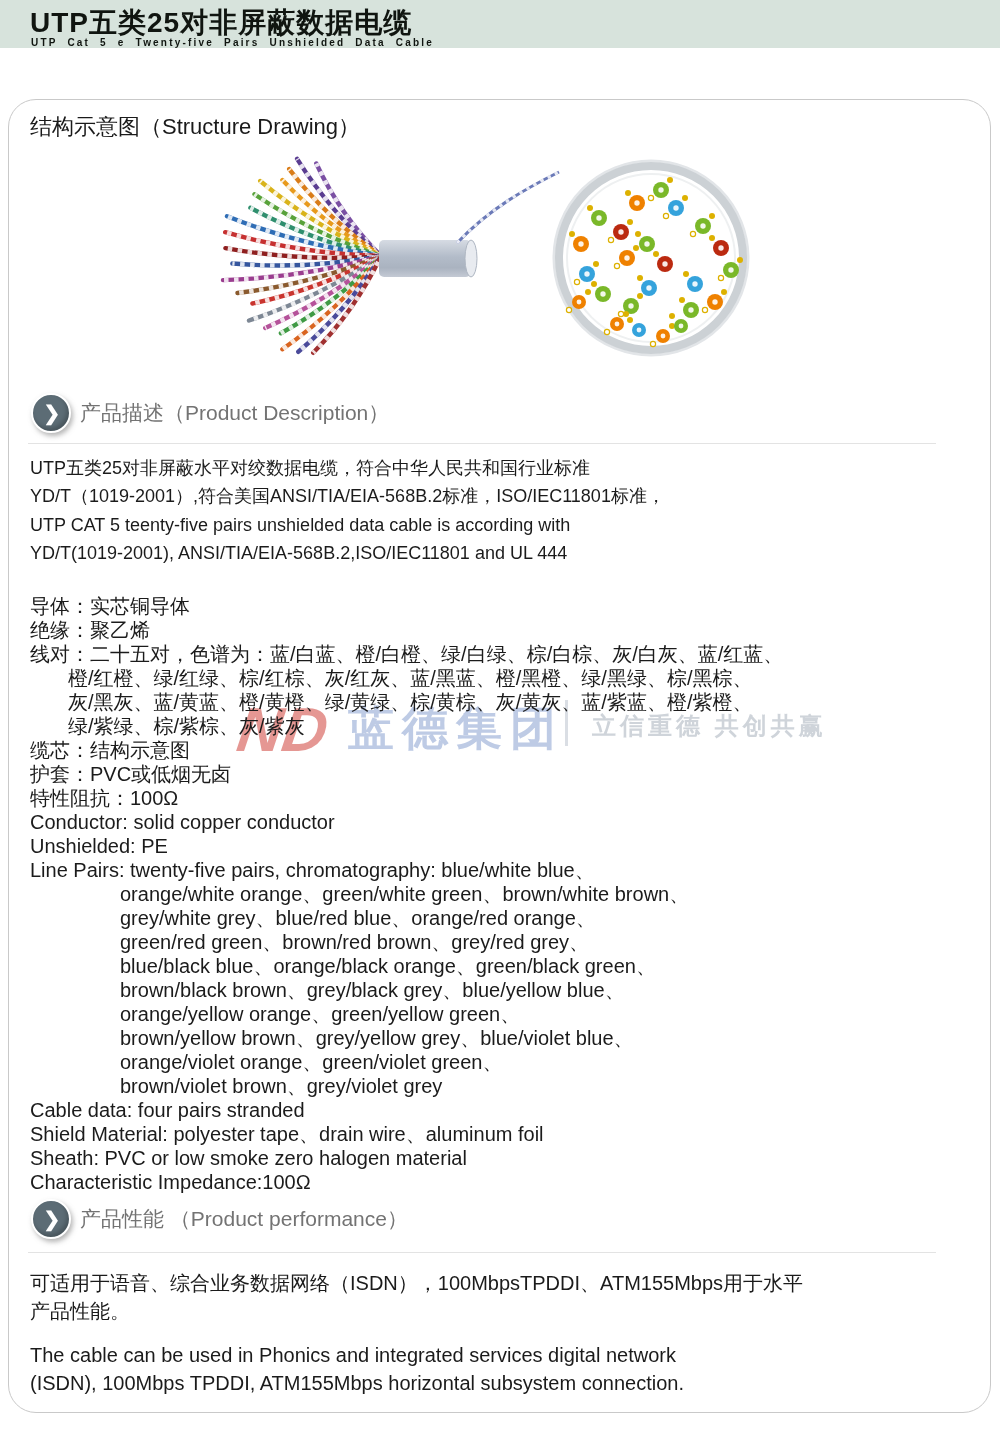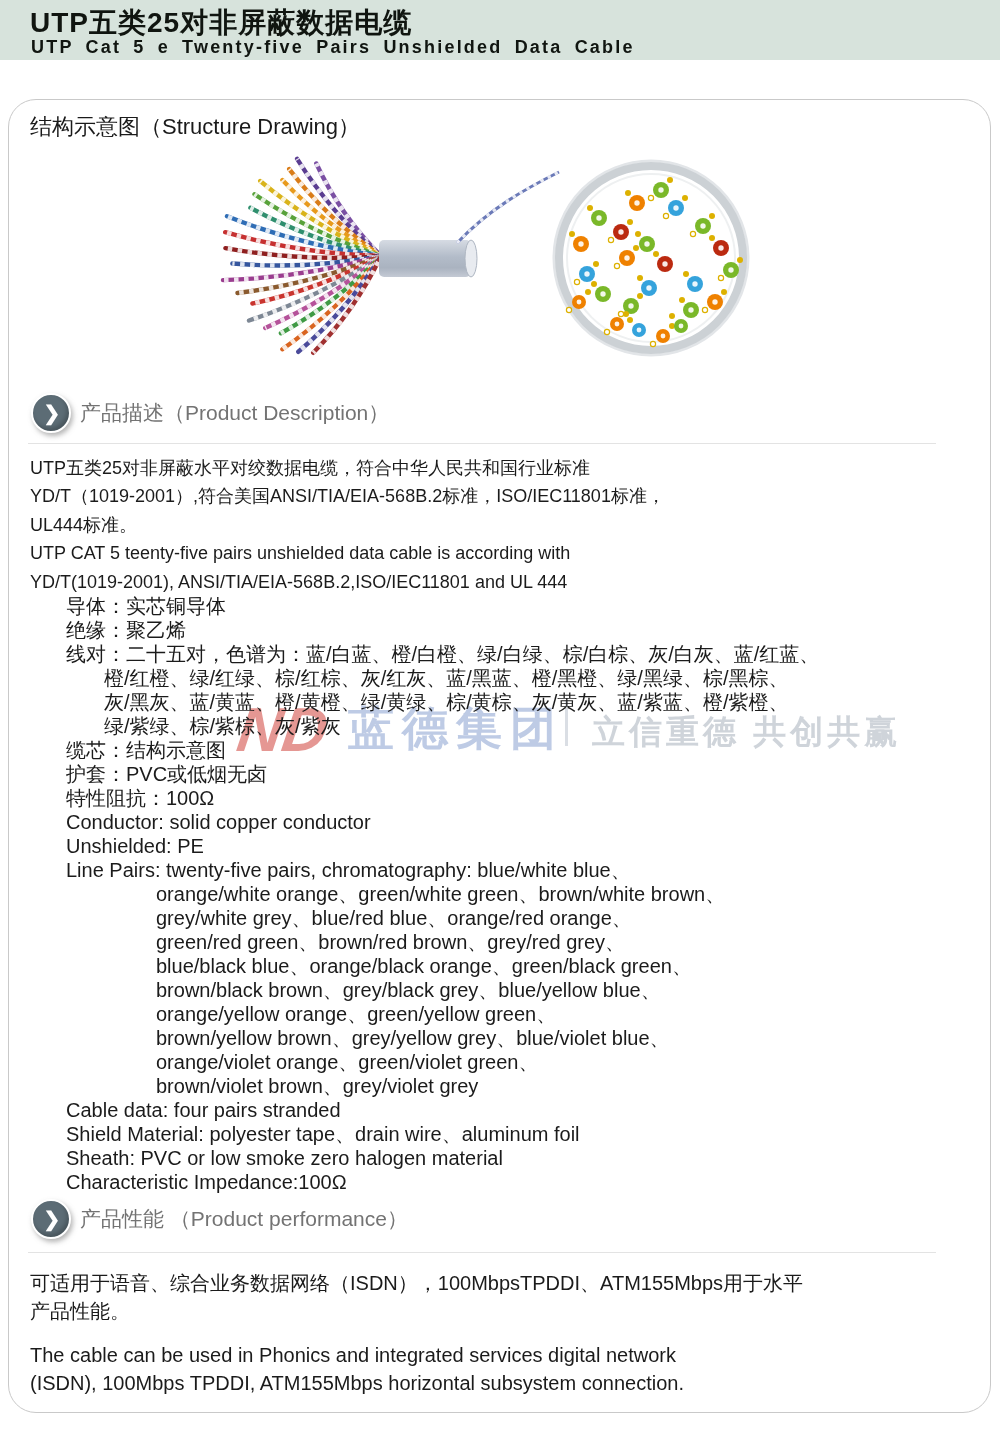--- a/index.html
+++ b/index.html
@@ -1,52 +1,52 @@
 <!DOCTYPE html>
 <html><head>
 <meta charset="utf-8">
 <style>
   html,body{margin:0;padding:0;background:#ffffff;}
   .page{
     position:relative;width:1000px;height:1433px;background:#ffffff;
     font-family:"Liberation Sans",sans-serif;color:#1b1b1b;overflow:hidden;
   }
   
-  .hdr{position:absolute;left:0;top:0;width:1000px;height:60px;background:#d7e3dc;}
+  .hdr{position:absolute;left:0;top:0;width:1000px;height:48px;background:#d7e3dc;}
   .hdr .t-zh{position:absolute;left:30px;top:4px;font-size:28px;font-weight:bold;color:#101510;letter-spacing:1px;white-space:nowrap;}
-  .hdr .t-en{position:absolute;left:31px;top:37px;font-size:18px;font-weight:bold;color:#101510;letter-spacing:2.2px;word-spacing:5px;white-space:nowrap;}
+  .hdr .t-en{position:absolute;left:31px;top:37px;font-size:10px;font-weight:bold;color:#101510;letter-spacing:2.2px;word-spacing:5px;white-space:nowrap;}
   
   .box{position:absolute;left:8px;top:99px;width:981px;height:1312px;border:1.5px solid #c9c9c9;border-radius:28px;background:#ffffff;}
   .h-structure{position:absolute;left:30px;top:112px;font-size:22px;color:#1a1a1a;white-space:nowrap;}
   
   .sec-icon{
     position:absolute;width:36px;height:36px;border-radius:50%;
     background:#5c6c75;border:2px solid #ffffff;
     box-shadow:2px 3px 5px rgba(110,110,110,.5), inset -2px -3px 4px rgba(0,0,0,.22);
     color:#ffffff;display:flex;align-items:center;justify-content:center;
     font-size:20px;font-weight:bold;line-height:1;
   }
   .sec-icon span{transform:translateX(1px);}
   .sec-title{position:absolute;font-size:21px;color:#737373;white-space:nowrap;}
   .divider{position:absolute;left:28px;width:908px;height:1px;background:#e3e3e3;}
   
   .tblock{position:absolute;left:30px;z-index:2;}
   .tline{white-space:nowrap;}
   .ind1{padding-left:38px;}
   .ind2{padding-left:90px;}
   .blockA{top:454px;font-size:18px;line-height:28.4px;}
-  .blockB{top:594px;font-size:20px;line-height:24px;margin-left:36px;}
+  .blockB{top:594px;font-size:20px;line-height:24px;}
   .perf-zh{top:1270px;font-size:20px;line-height:27.5px;}
   .perf-en{top:1342px;font-size:20px;line-height:27.5px;}
   
   .wm{position:absolute;z-index:1;}
   .wm-mark{left:238px;top:694px;font-size:62px;font-weight:900;font-style:italic;color:rgba(204,48,40,.5);transform:skewX(-8deg);}
   .wm-name{left:348px;top:698px;font-size:46px;font-weight:900;color:rgba(130,155,205,.52);letter-spacing:8px;white-space:nowrap;}
   .wm-div{left:565px;top:700px;width:3px;height:46px;background:#dadee4;}
-  .wm-slogan{left:592px;top:710px;font-size:33px;font-weight:bold;color:#cfd4da;letter-spacing:4px;white-space:nowrap;}
+  .wm-slogan{left:592px;top:710px;font-size:24px;font-weight:bold;color:#cfd4da;letter-spacing:4px;white-space:nowrap;}
   
   .img-abs{position:absolute;}
 </style>
 </head>
 <body>
 
 <div class="page">
 
   <div class="hdr">
     <div class="t-zh">UTP五类25对非屏蔽数据电缆</div>
@@ -217,21 +217,20 @@
   <div class="divider" style="top:443px;"></div>
 
   <div class="wm wm-mark">ND</div>
   <div class="wm wm-name">蓝德集团</div>
   <div class="wm wm-div"></div>
   <div class="wm wm-slogan">立信重德 共创共赢</div>
 
   <div class="tblock blockA">
       <div class="tline ind0">UTP五类25对非屏蔽水平对绞数据电缆，符合中华人民共和国行业标准</div>
       <div class="tline ind0">YD/T（1019-2001）,符合美国ANSI/TIA/EIA-568B.2标准，ISO/IEC11801标准，</div>
-      <div class="tline ind0">UL444标准。</div>
       <div class="tline ind0">UTP CAT 5 teenty-five pairs unshielded data cable is according with</div>
       <div class="tline ind0">YD/T(1019-2001), ANSI/TIA/EIA-568B.2,ISO/IEC11801 and UL 444</div>
     </div>
   <div class="tblock blockB">
       <div class="tline ind0">导体：实芯铜导体</div>
       <div class="tline ind0">绝缘：聚乙烯</div>
       <div class="tline ind0">线对：二十五对，色谱为：蓝/白蓝、橙/白橙、绿/白绿、棕/白棕、灰/白灰、蓝/红蓝、</div>
       <div class="tline ind1">橙/红橙、绿/红绿、棕/红棕、灰/红灰、蓝/黑蓝、橙/黑橙、绿/黑绿、棕/黑棕、</div>
       <div class="tline ind1">灰/黑灰、蓝/黄蓝、橙/黄橙、绿/黄绿、棕/黄棕、灰/黄灰、蓝/紫蓝、橙/紫橙、</div>
       <div class="tline ind1">绿/紫绿、棕/紫棕、灰/紫灰</div>

